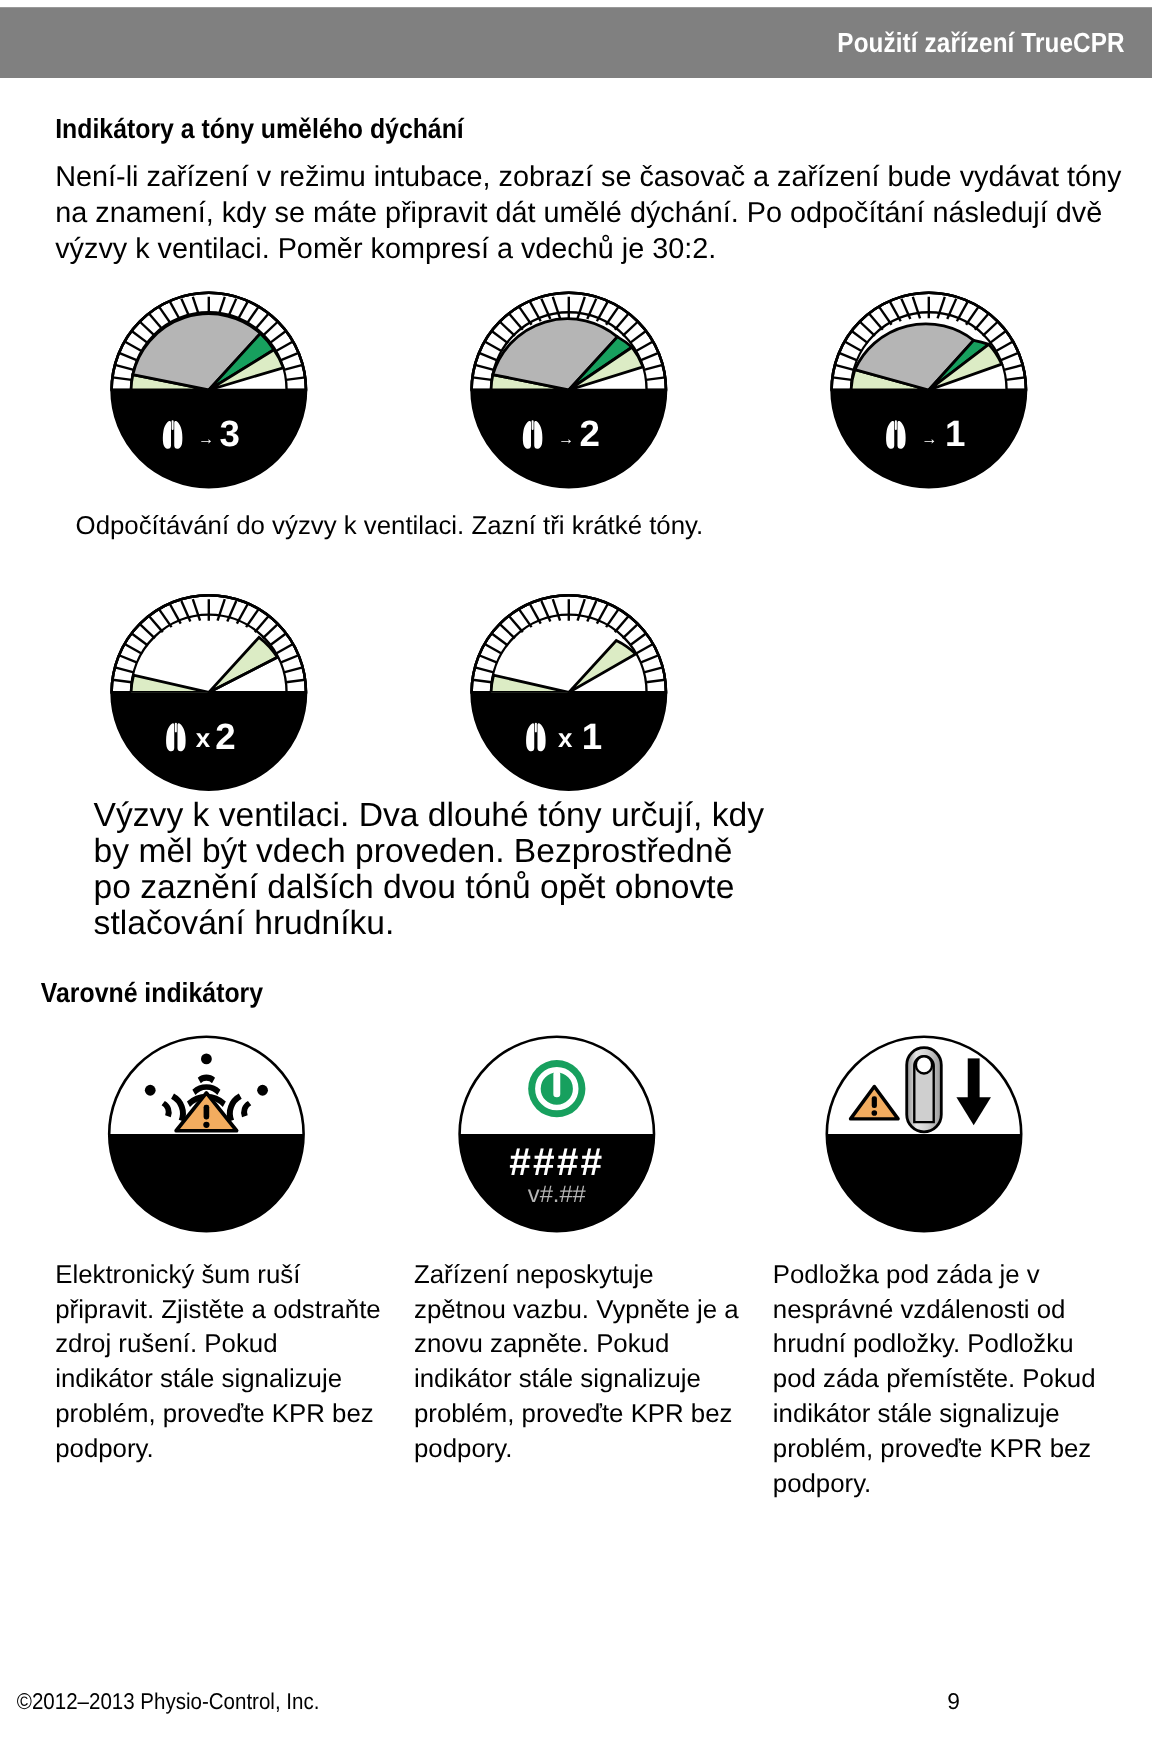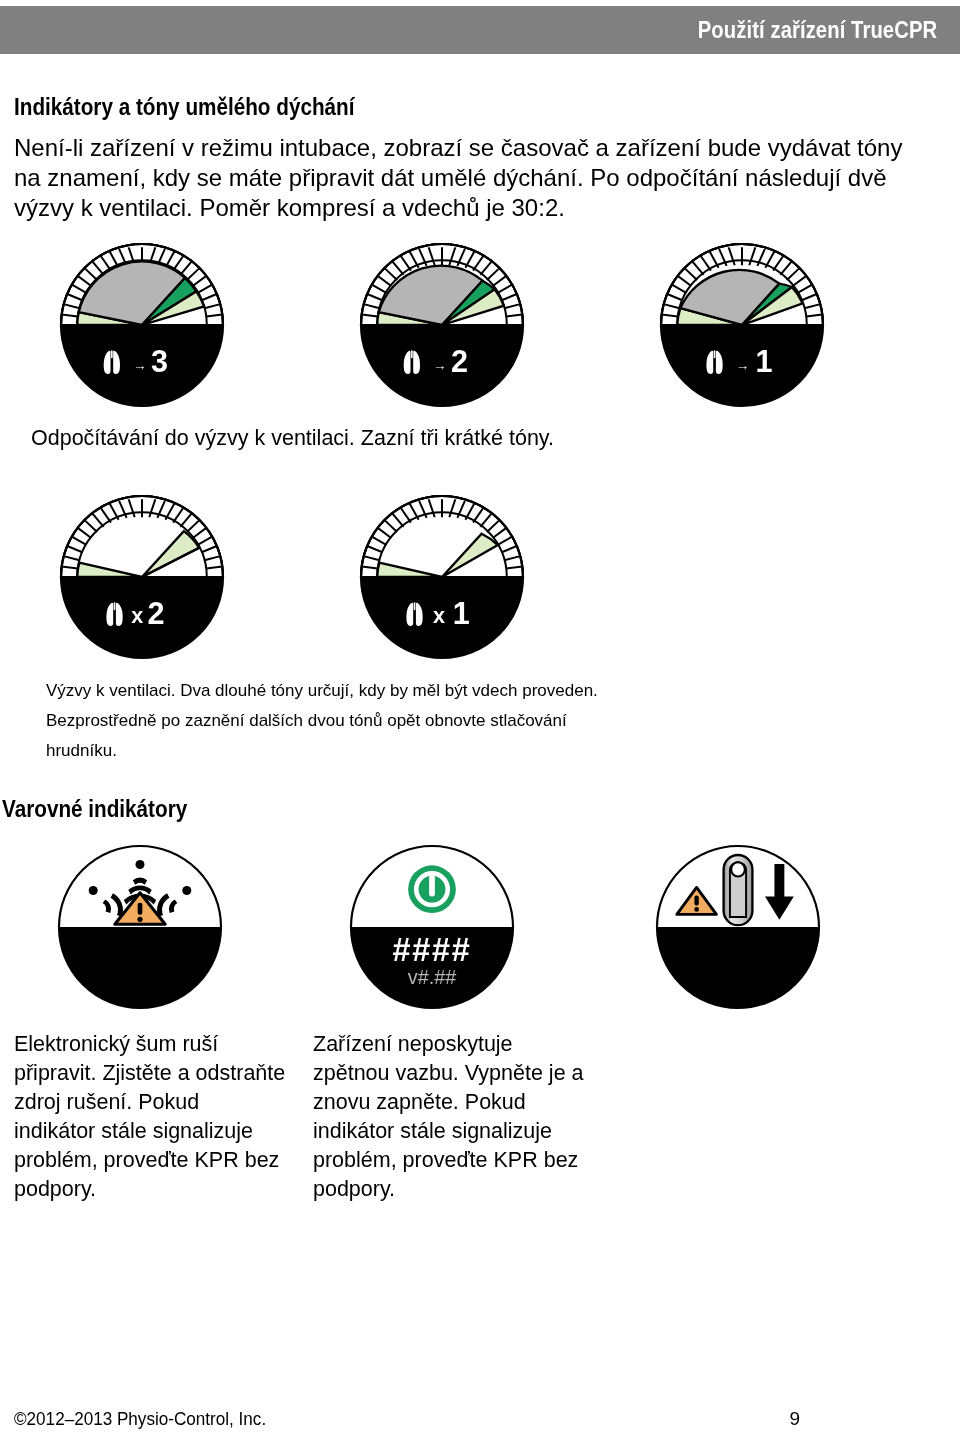--- a/index.html
+++ b/index.html
@@ -16,21 +16,21 @@
     color: #000000;
     overflow: hidden;
   }
 
   
   .page-header {
     position: absolute;
     left: 0;
     top: 6px;
     width: 960px;
-    height: 48px;
+    height: 59px;
     background: #808080;
     display: flex;
     align-items: center;
     justify-content: flex-end;
   }
   .page-header .hdr-title {
     color: #ffffff;
     font-family: "Liberation Sans Narrow", "Liberation Sans", sans-serif;
     font-weight: bold;
     font-size: 23px;
@@ -40,20 +40,21 @@
     padding-right: 26px;
     white-space: nowrap;
   }
 
   
   .content {
     position: absolute;
     left: 0;
     top: 60px;
     width: 860px;
+    padding-left: 32px;
   }
 
   .section-heading {
     font-family: "Liberation Sans Narrow", "Liberation Sans", sans-serif;
     font-weight: bold;
     font-size: 23px;
     transform: scaleX(0.9);
     transform-origin: left center;
     margin: 0 0 0 14px;
     padding-top: 34px;
@@ -83,23 +84,23 @@
   }
   .gauge-wrap svg { display: block; width: 100%; height: 100%; }
 
   .caption {
     font-size: 21.5px;
     line-height: 30px;
     margin: 8px 0 0 31px;
   }
 
   .caption-block {
-    font-size: 17px;
+    font-size: 28px;
     line-height: 30px;
-    margin: 14px 0 0 46px;
+    margin: 2px 0 0 46px;
     width: 560px;
   }
 
   .warn-heading {
     font-family: "Liberation Sans Narrow", "Liberation Sans", sans-serif;
     font-weight: bold;
     font-size: 23px;
     transform: scaleX(0.9);
     transform-origin: left center;
     margin: 30px 0 0 2px;
@@ -549,20 +550,21 @@
           <rect x="140.5" y="30" width="11" height="42"></rect>
           <path d="M130 66 L162 66 L146 92 Z"></path>
         </g>
       </svg>
     </div>
   </div>
 
   <div class="warn-text-row">
     <div class="warn-col" style="left:14px; top:0; width:272px;">Elektronický šum ruší připravit. Zjistěte a odstraňte zdroj rušení. Pokud indikátor stále signalizuje problém, proveďte KPR bez podpory.</div>
     <div class="warn-col" style="left:313px; top:0; width:272px;">Zařízení neposkytuje zpětnou vazbu. Vypněte je a znovu zapněte. Pokud indikátor stále signalizuje problém, proveďte KPR bez podpory.</div>
+    <div class="warn-col" style="left:612px; top:0; width:280px;">Podložka pod záda je v nesprávné vzdálenosti od hrudní podložky. Podložku pod záda přemístěte. Pokud indikátor stále signalizuje problém, proveďte KPR bez podpory.</div>
   </div>
 
 </div>
 
 <div class="page-footer">
   <div class="footer-copy">©2012–2013 Physio-Control, Inc.</div>
   <div class="footer-page">9</div>
 </div>
 
 </body></html>

